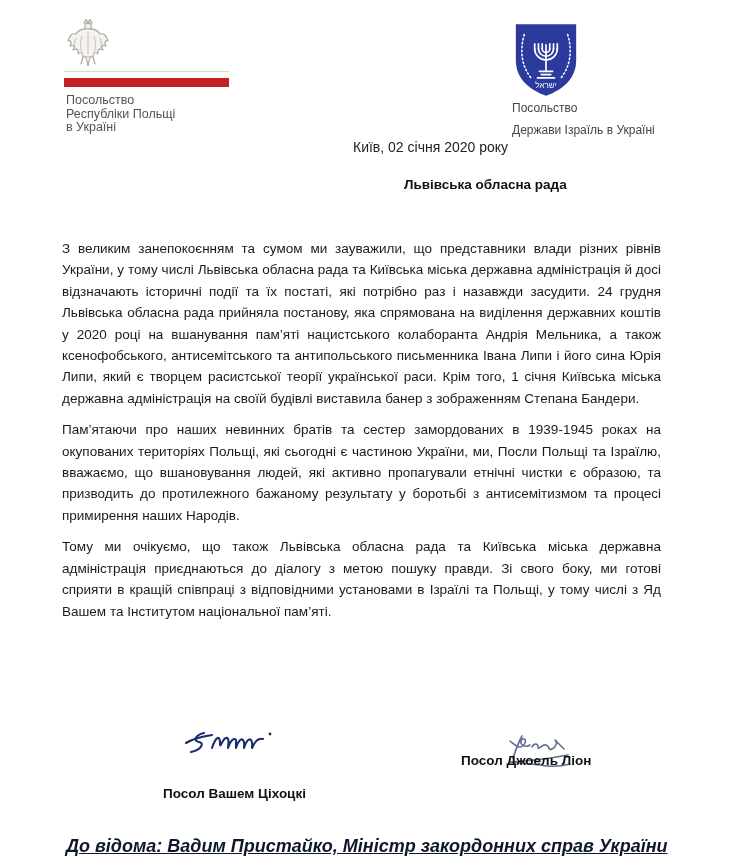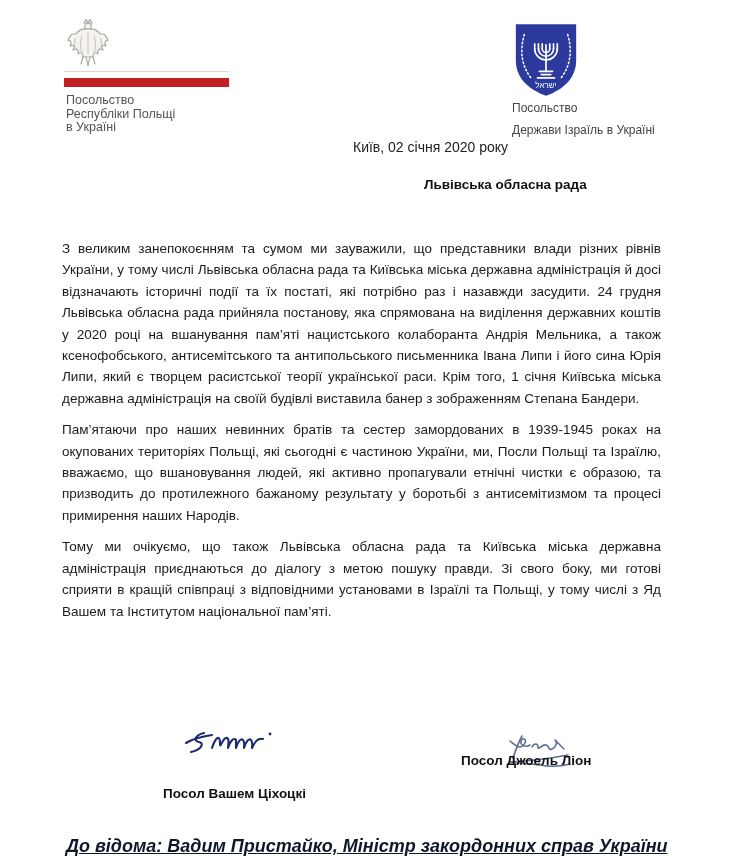--- a/index.html
+++ b/index.html
@@ -18,21 +18,21 @@
   .pl-text{position:absolute;left:4px;top:78px;font-size:12.5px;line-height:13.5px;color:#57534f;}
 
   
   .il-logo{left:512px;top:22px;width:180px;}
   .il-shield{position:absolute;left:1px;top:0px;}
   .il-text1{position:absolute;left:0px;top:79px;font-size:12px;color:#474443;}
   .il-text2{position:absolute;left:0px;top:101px;font-size:12px;color:#474443;}
 
   
   .date{left:353px;top:139px;font-size:14px;color:#222;}
-  .recipients{left:404px;top:176px;font-size:13.5px;font-weight:bold;line-height:17.5px;color:#111;margin-left:20px;}
+  .recipients{left:404px;top:176px;font-size:13.5px;font-weight:bold;line-height:17.5px;color:#111;}
 
   
   .body-text{left:62px;top:238px;width:607px;font-size:13.5px;line-height:21.4px;text-align:justify;color:#1b1b1b;}
   .body-text p{margin:0 8px 10px 0;}
 
   
   .sig-left{left:178px;top:724px;}
   .sig-right{left:492px;top:730px;}
   .sig-name-left{left:163px;top:786px;font-size:13.5px;font-weight:bold;color:#111;}
   .sig-name-right{left:461px;top:753px;font-size:13.5px;font-weight:bold;color:#111;}

